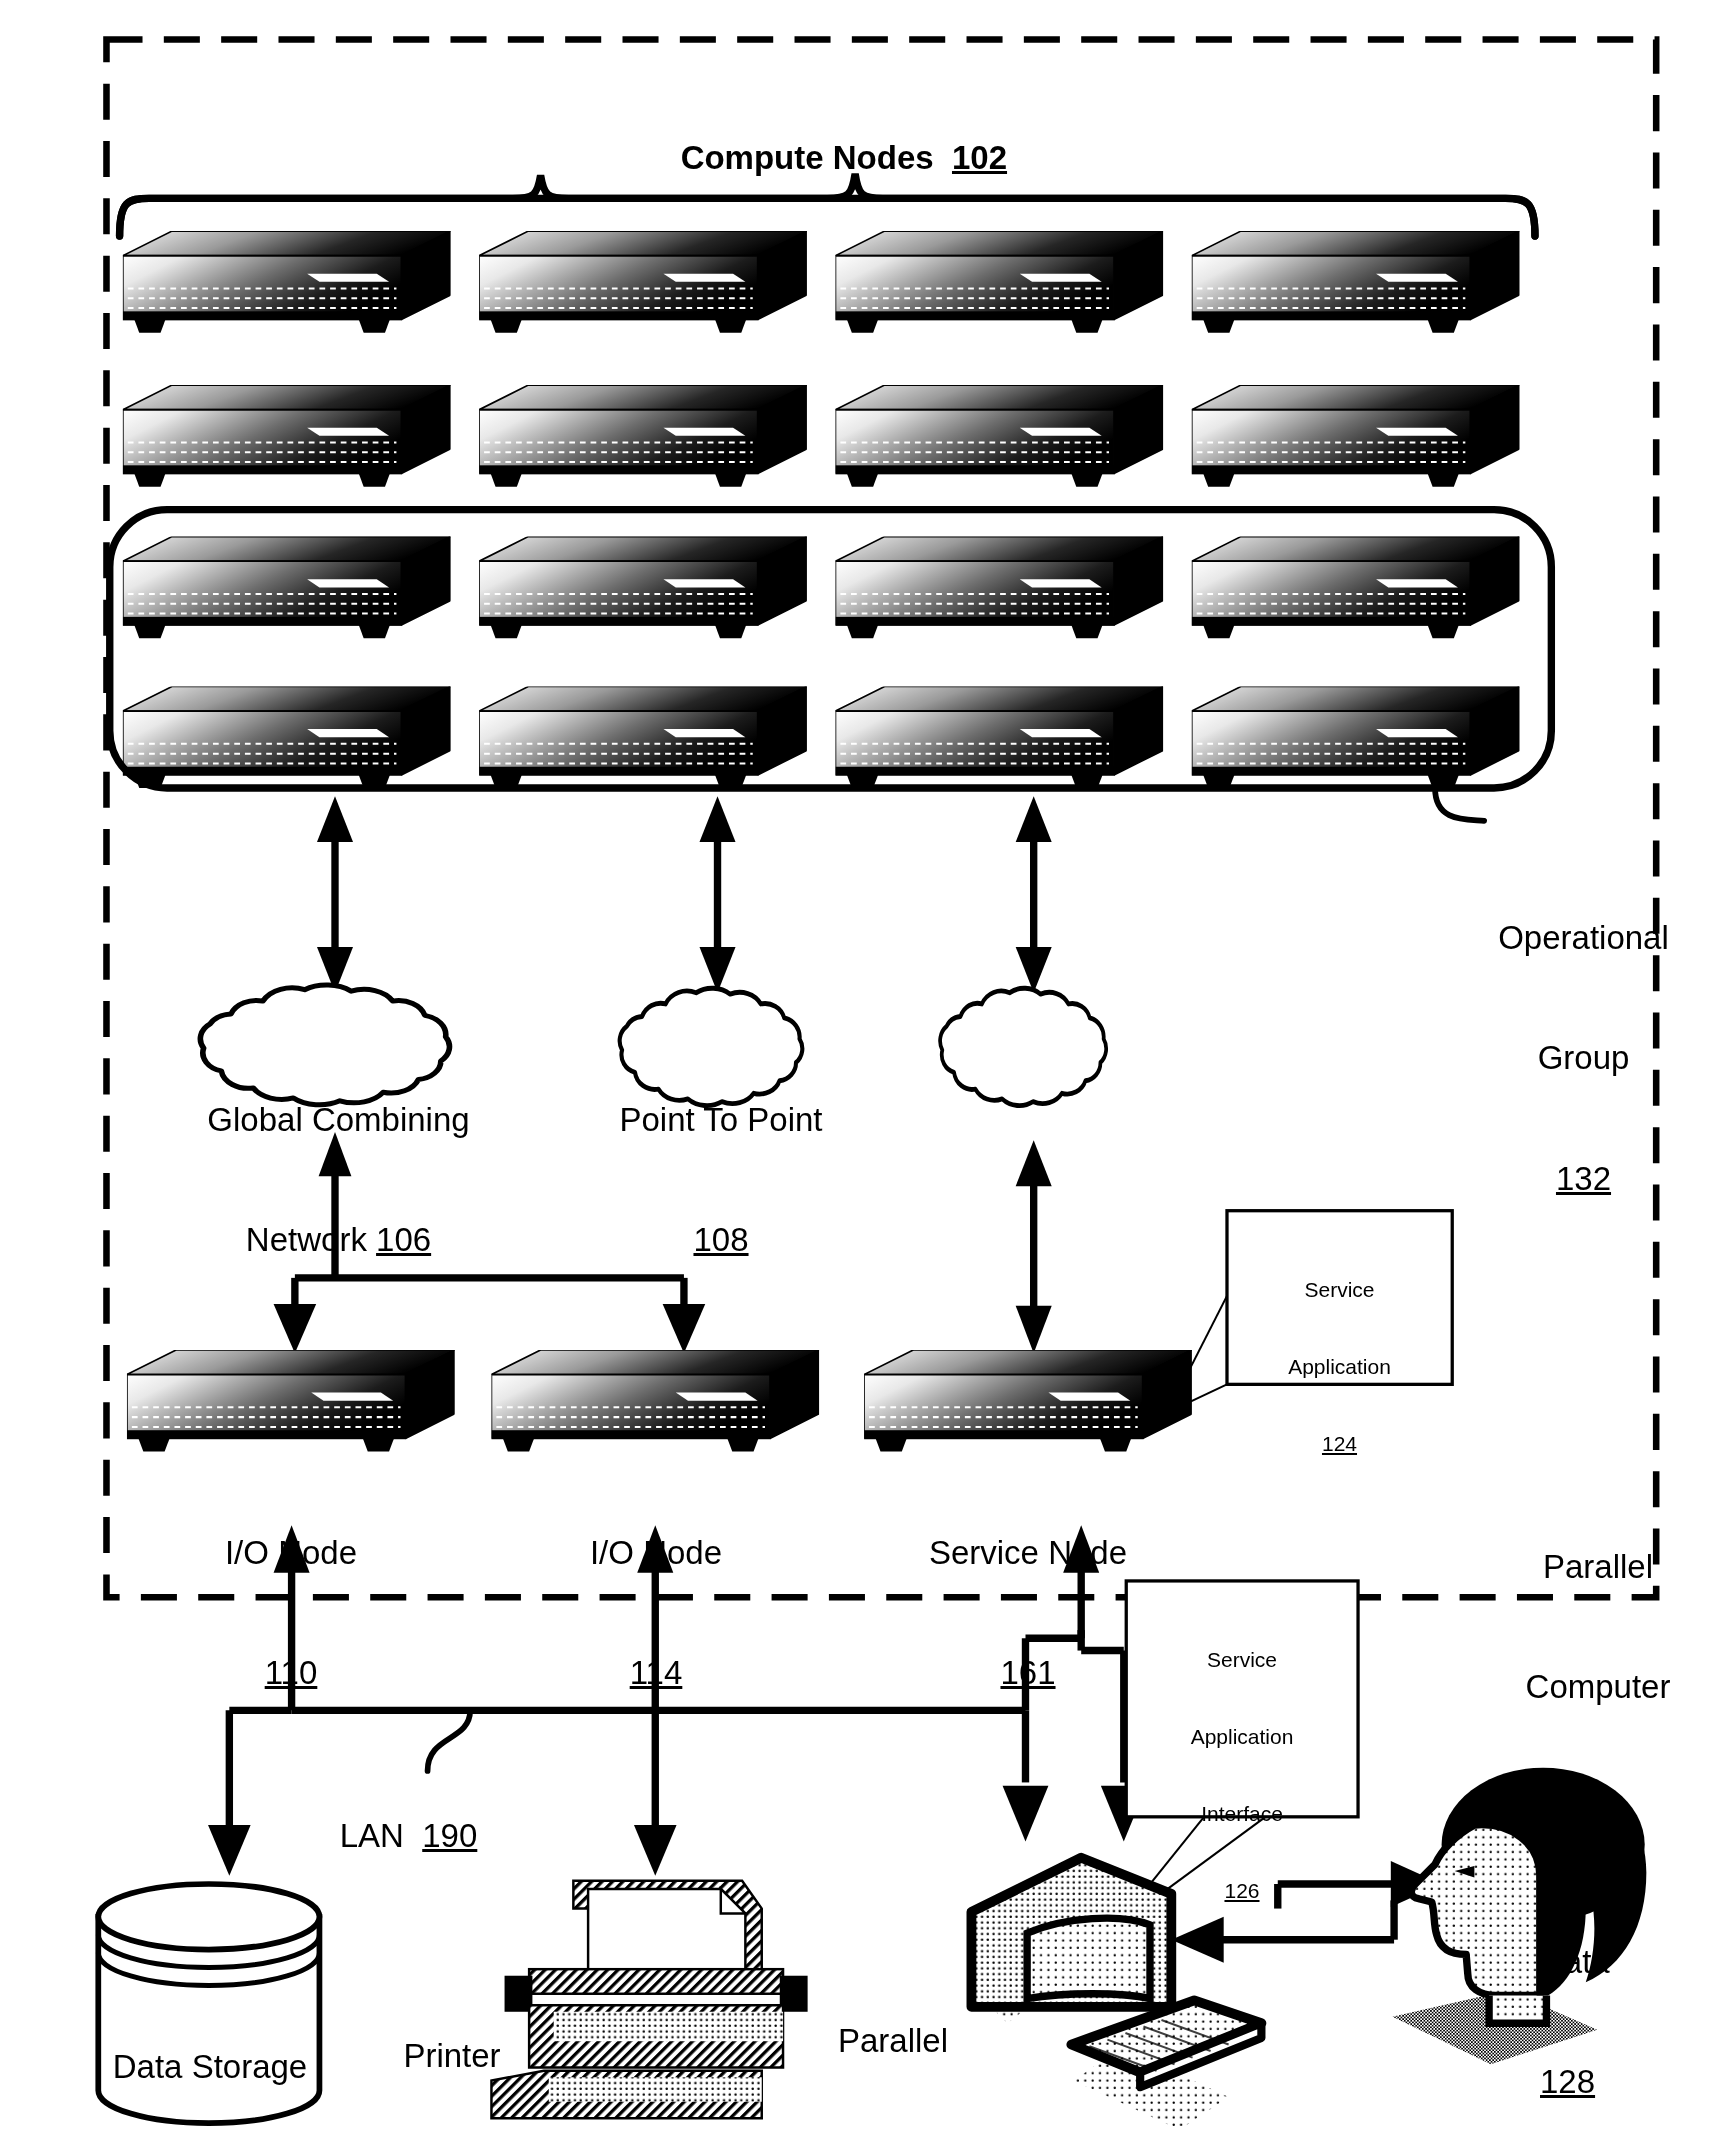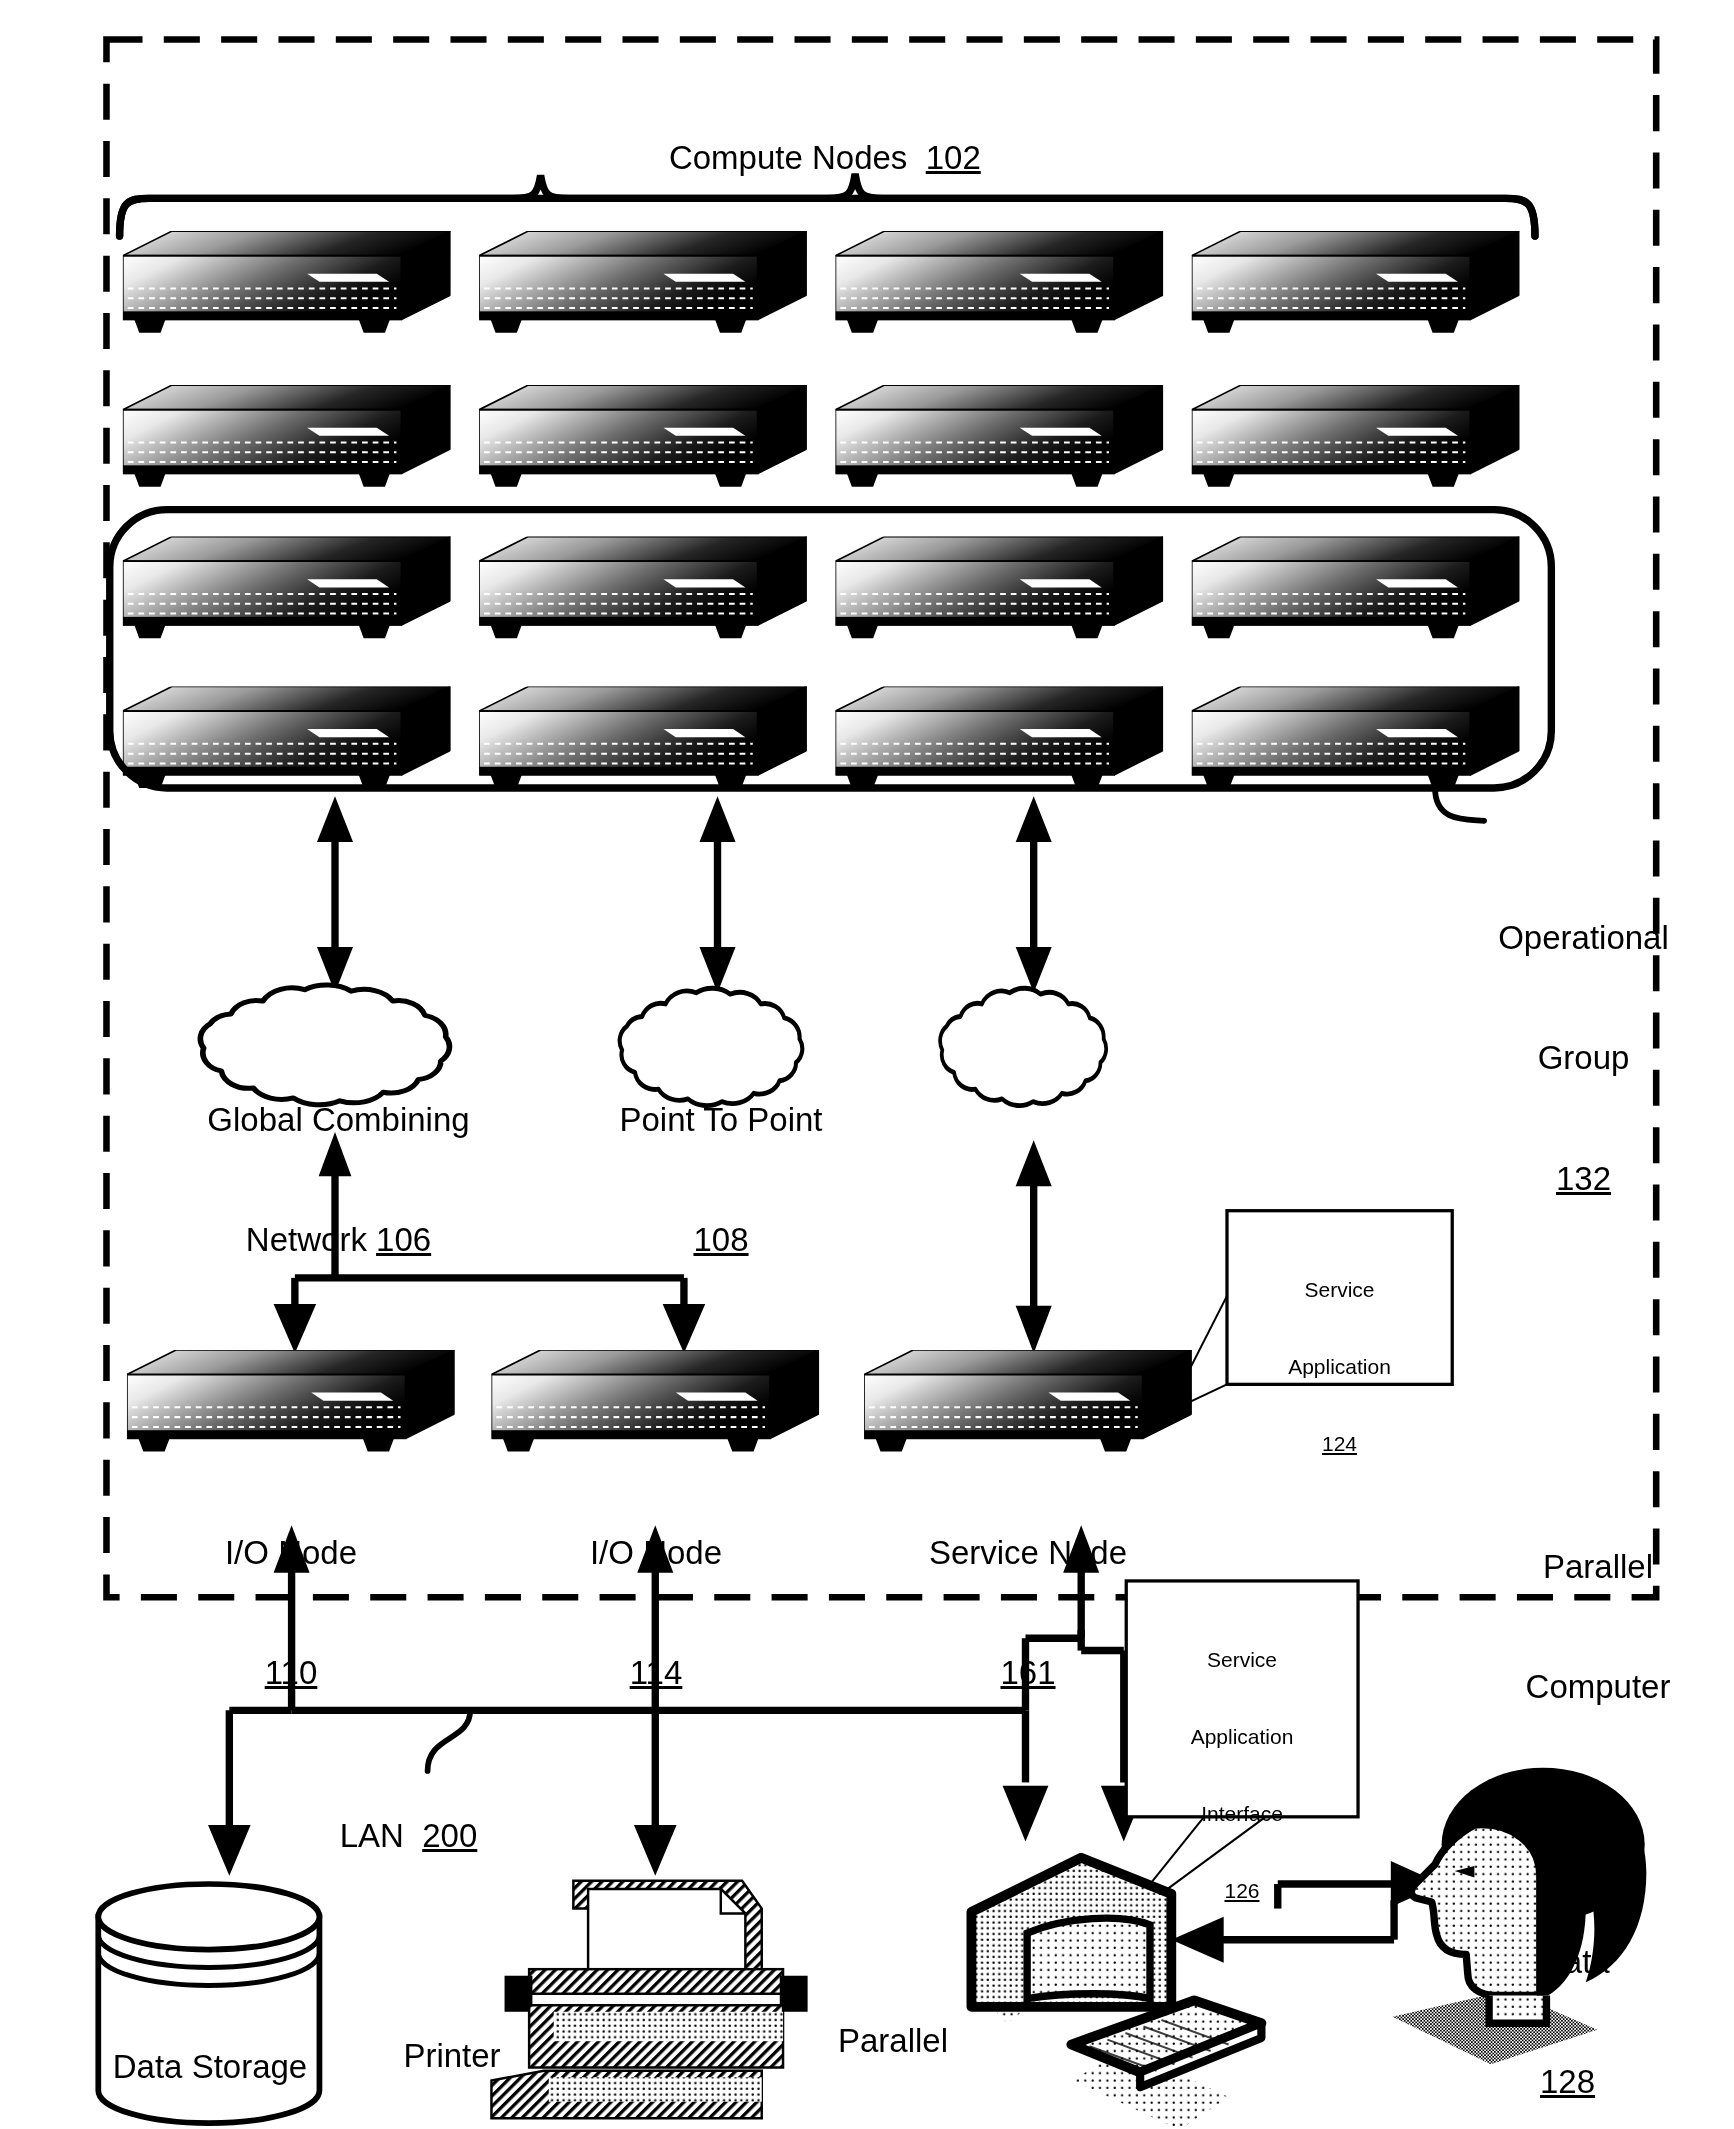--- a/index.html
+++ b/index.html
@@ -335,21 +335,21 @@
       <path d="M 1818 2436 L 1818 2470 L 1888 2470 L 1888 2436" fill="url(#dotsLite)" stroke="#000" stroke-width="9"></path>
 
       <polygon points="1776,2284 1800,2278 1800,2292" fill="#000"></polygon>
 
       <path d="M 1876 2248 C 1916 2250 1936 2284 1936 2330
                C 1936 2380 1918 2420 1890 2436 L 1876 2436 Z" fill="#000"></path>
     </g>
 
   </svg>
 
-  <div class="lbl t40" style="left:577px; top:98px; width:459px;">
+  <div class="lbl t40" style="left:596px; top:98px; width:459px;font-weight:bold;">
     <span>Compute Nodes</span><span>&nbsp;&nbsp;</span><span class="num">102</span>
   </div>
 
   <div class="lbl t40" style="left:1444px; top:837px; width:279px;">
     <div>Operational</div>
     <div>Group</div>
     <div class="num">132</div>
   </div>
 
   <div class="lbl t40" style="left:154px; top:1019px; width:369px;">
@@ -391,21 +391,21 @@
   </div>
 
   <div class="lbl t38" style="left:1126px; top:1596px; width:232px;">
     <div>Service</div>
     <div>Application</div>
     <div>Interface</div>
     <div class="num">126</div>
   </div>
 
   <div class="lbl t40" style="left:303px; top:1776px; width:246px; text-align:left;">
-    <span>LAN</span><span>&nbsp;&nbsp;</span><span class="num">200</span>
+    <span>LAN</span><span>&nbsp;&nbsp;</span><span class="num">190</span>
   </div>
 
   <div class="lbl t40" style="left:97px; top:1966px; width:226px;">
     <div>Data Storage</div>
     
   </div>
 
   <div class="lbl t40" style="left:370px; top:1955px; width:164px;">
     <div>Printer</div>
     

